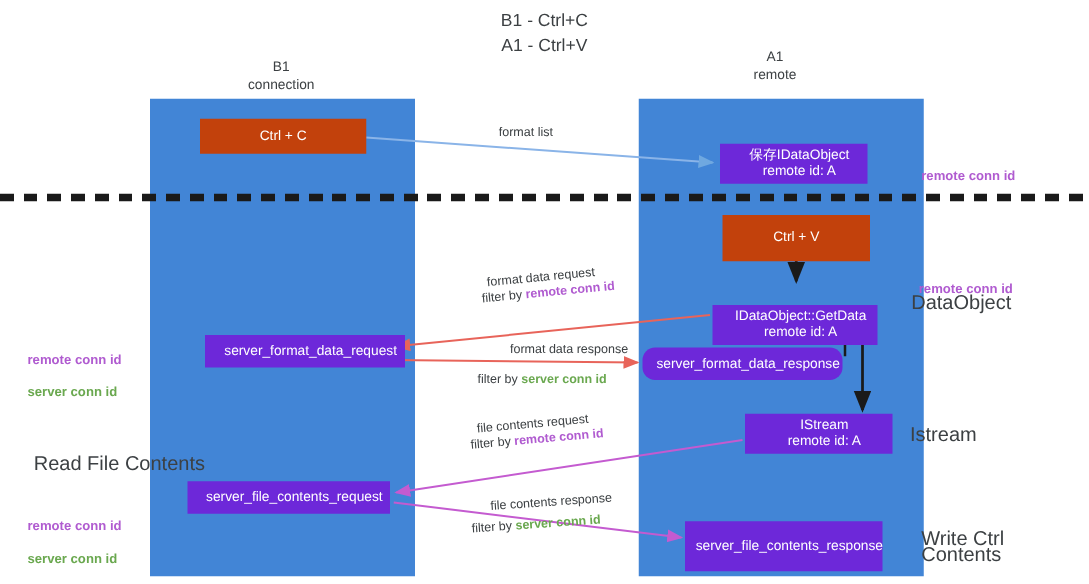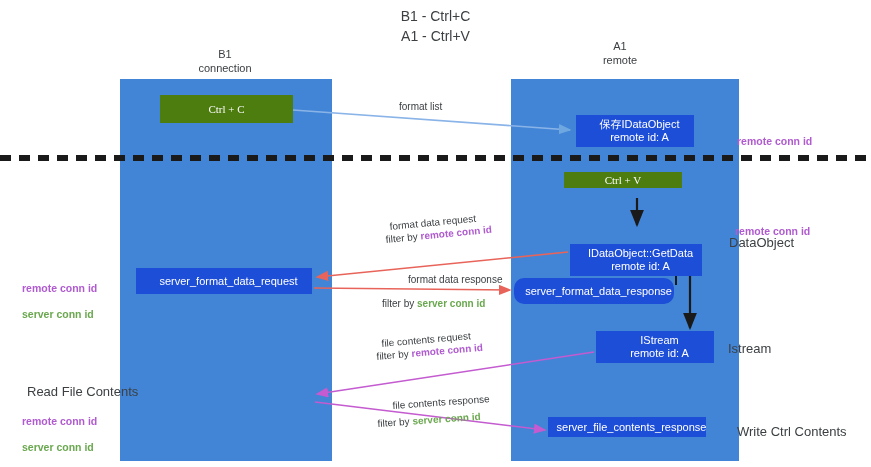--- a/index.html
+++ b/index.html
@@ -36,46 +36,46 @@
     position:absolute;left:0;top:155px;width:871px;height:6px;
     background:repeating-linear-gradient(to right,#1a1a1a 0 11px,rgba(0,0,0,0) 11px 19px);
   }
 
   
   .node{
     position:absolute;display:flex;align-items:center;justify-content:center;
     text-align:center;color:#ffffff;font-size:11px;line-height:13px;
     white-space:pre-line;box-sizing:border-box;padding:2px 4px;
   }
-  .green{background:#4d7c0f;font-family:Liberation Serif, serif;}
-  .orange{background:#1d4ed8;padding-left:13px;}
+  .green{background:#c2410c;}
+  .orange{background:#6d28d9;padding-left:13px;}
 
   #n-ctrlc{left:160px;top:95px;width:133px;height:28px;}
   #n-save{left:576px;top:115px;width:118px;height:32px;}
-  #n-ctrlv{left:564px;top:172px;width:118px;height:16px;}
+  #n-ctrlv{left:578px;top:172px;width:118px;height:37px;}
   #n-getdata{left:570px;top:244px;width:132px;height:32px;}
-  #n-sfdreq{left:136px;top:268px;width:176px;height:26px;}
+  #n-sfdreq{left:164px;top:268px;width:160px;height:26px;}
   #n-sfdresp{left:514px;top:278px;width:160px;height:26px;border-radius:10px;}
   #n-istream{left:596px;top:331px;width:118px;height:32px;}
   #n-sfcreq{left:150px;top:385px;width:162px;height:26px;}
-  #n-sfcresp{left:548px;top:417px;width:158px;height:20px;}
+  #n-sfcresp{left:548px;top:417px;width:158px;height:40px;}
 
   
   .ann{position:absolute;font-size:10.5px;line-height:13px;font-weight:bold;white-space:pre-line;}
   .ann .p{color:#b05bd0;}
   .ann .g{color:#6aa84f;}
-  .plain{position:absolute;font-size:13px;line-height:13px;color:#3c4043;}
+  .plain{position:absolute;font-size:16px;line-height:13px;color:#3c4043;}
 
   #ann-r1{left:737px;top:122px;}
   #ann-r2{left:735px;top:212px;}
   #lbl-dataobject{left:729px;top:236px;}
   #lbl-istream{left:728px;top:342px;}
   #lbl-write{left:737px;top:425px;}
   #ann-l1{left:22px;top:269px;}
-  #lbl-read{left:27px;top:385px;}
+  #lbl-read{left:27px;top:365px;}
   #ann-l2{left:22px;top:402px;}
 
   
   .flow{position:absolute;font-size:10px;line-height:13px;color:#3c4043;white-space:nowrap;}
   .flow b{font-weight:bold;}
   .flow .p{color:#b05bd0;}
   .flow .g{color:#6aa84f;}
 
   #f-formatlist{left:399px;top:100px;}
   #f-fdreq{left:389px;top:220px;transform:rotate(-5.5deg);transform-origin:left top;}
@@ -159,20 +159,21 @@
   <div class="node green" id="n-ctrlc">Ctrl + C</div>
   <div class="node orange" id="n-save">保存IDataObject
 remote id: A</div>
   <div class="node green" id="n-ctrlv">Ctrl + V</div>
   <div class="node orange" id="n-getdata">IDataObject::GetData
 remote id: A</div>
   <div class="node orange" id="n-sfdreq">server_format_data_request</div>
   <div class="node orange" id="n-sfdresp">server_format_data_response</div>
   <div class="node orange" id="n-istream">IStream
 remote id: A</div>
+  <div class="node orange" id="n-sfcreq">server_file_contents_request</div>
   <div class="node orange" id="n-sfcresp">server_file_contents_response</div>
 
   <div class="flow" id="f-formatlist">format list</div>
 
   <div class="flow" id="f-fdreq">format data request</div>
   <div class="flow" id="f-fdreq2">
     <span>filter by </span><b class="p">remote conn id</b>
   </div>
 
   <div class="flow" id="f-fdresp">format data response</div>

